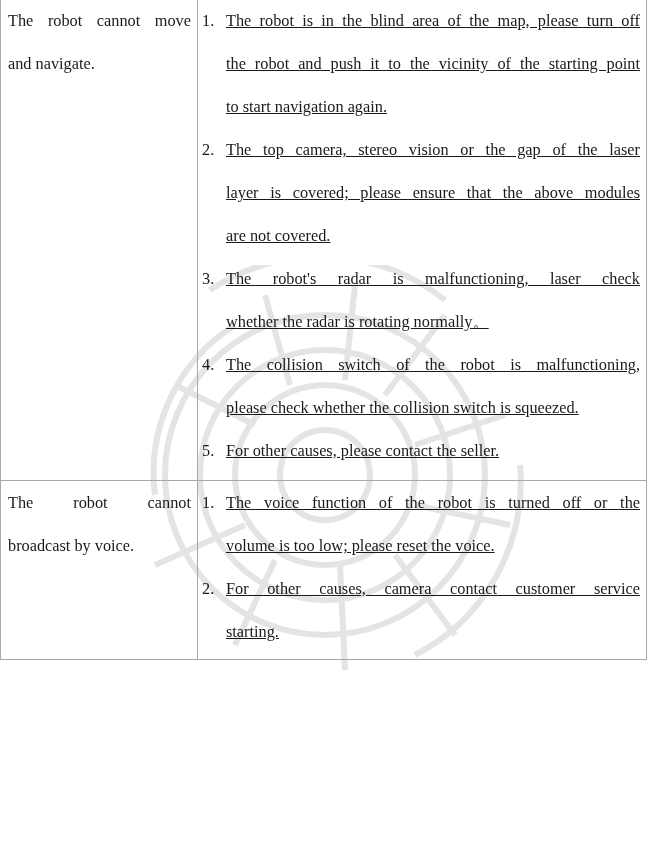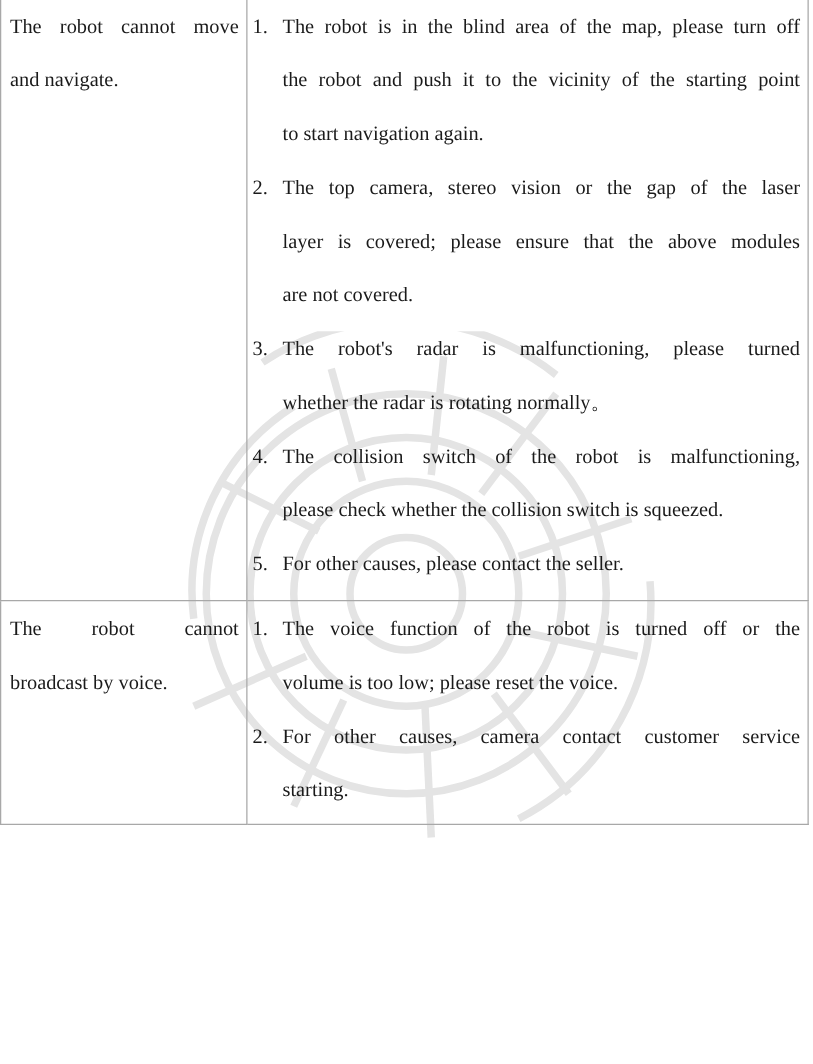--- a/index.html
+++ b/index.html
@@ -18,21 +18,21 @@
     }
     td {
       border: 1px solid #a8a8a8; vertical-align: top;
       font-size: 16.3px; line-height: 43px; padding: 0 6px 0 7px;
       text-align: justify; text-align-last: auto;
     }
     td.left { width: 183px; }
     .jline { text-align: justify; text-align-last: justify; }
     .item { display: flex; }
     .num { width: 24px; flex: 0 0 24px; }
-    .body { flex: 1; }
+    .body { flex: 1; text-decoration: underline; }
   </style>
 </head>
 <body>
 
 <svg class="watermark" viewBox="0 0 420 420">
   <g fill="none" stroke="#e4e4e4" stroke-width="6">
     <circle cx="210" cy="210" r="45"></circle>
     <circle cx="210" cy="210" r="90"></circle>
     <circle cx="210" cy="210" r="125"></circle>
     <circle cx="210" cy="210" r="160"></circle>
@@ -73,21 +73,21 @@
           <span class="num">2.</span>
           <div class="body">
             <div class="jline">The top camera, stereo vision or the gap of the laser</div>
             <div class="jline">layer is covered; please ensure that the above modules</div>
             <div>are not covered.</div>
           </div>
         </div>
         <div class="item">
           <span class="num">3.</span>
           <div class="body">
-            <div class="jline">The robot's radar is malfunctioning, please turned</div>
+            <div class="jline">The robot's radar is malfunctioning, laser check</div>
             <div>whether the radar is rotating normally。</div>
           </div>
         </div>
         <div class="item">
           <span class="num">4.</span>
           <div class="body">
             <div class="jline">The collision switch of the robot is malfunctioning,</div>
             <div>please check whether the collision switch is squeezed.</div>
           </div>
         </div>

